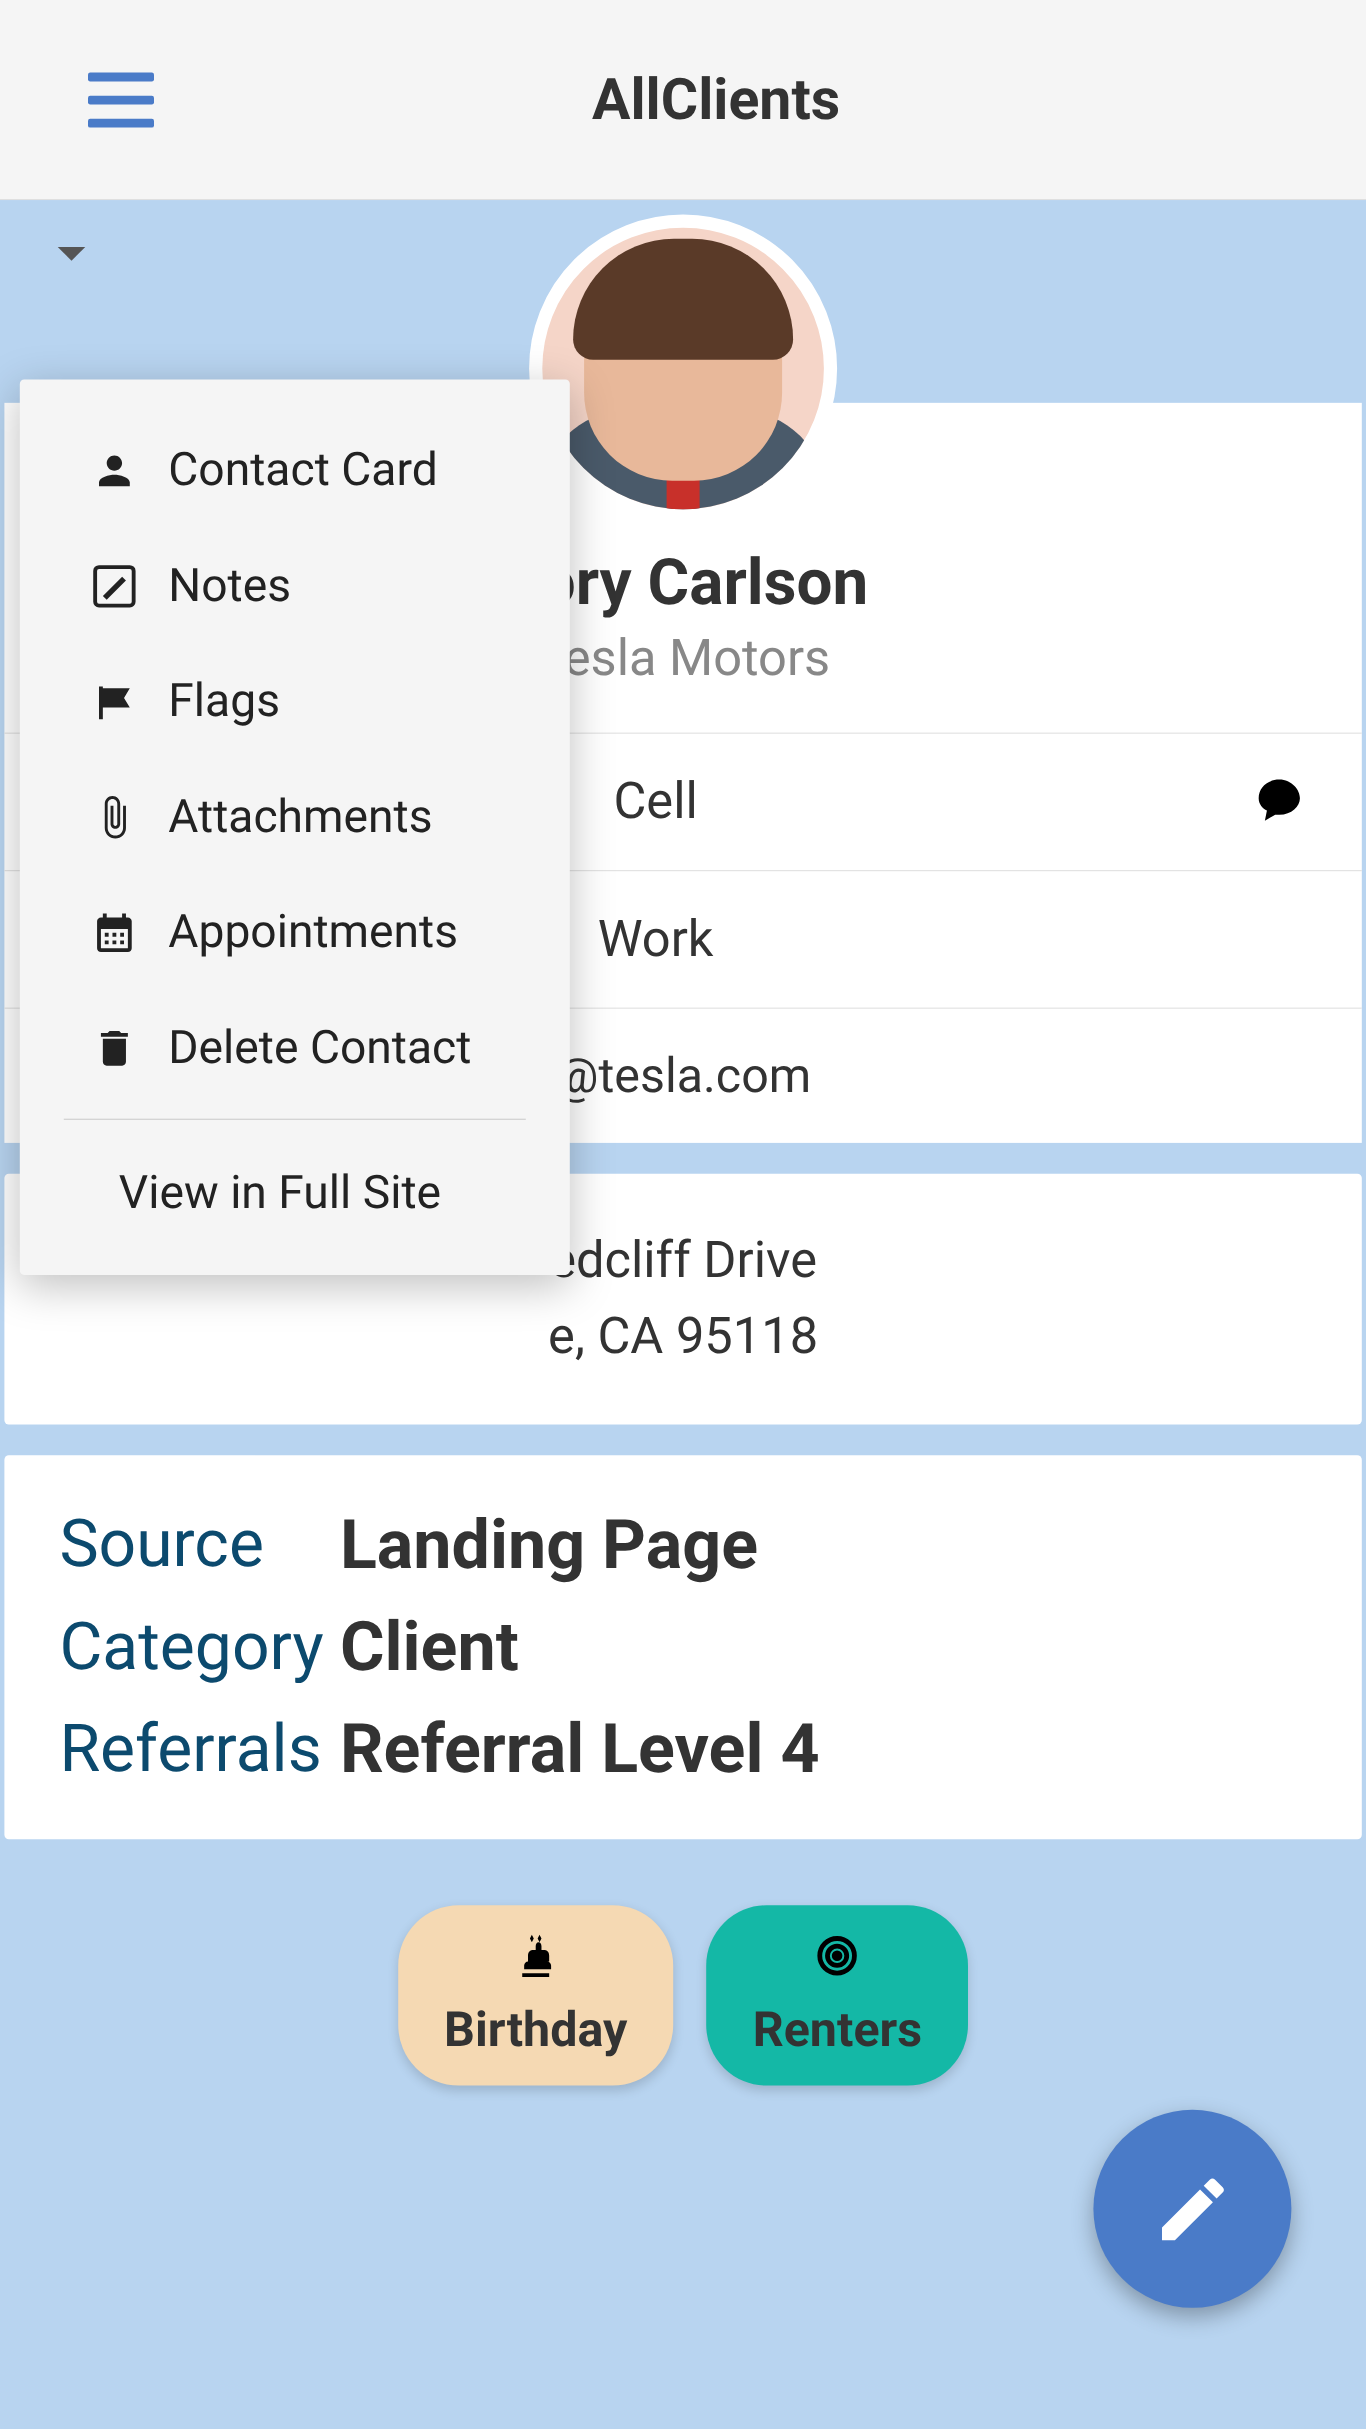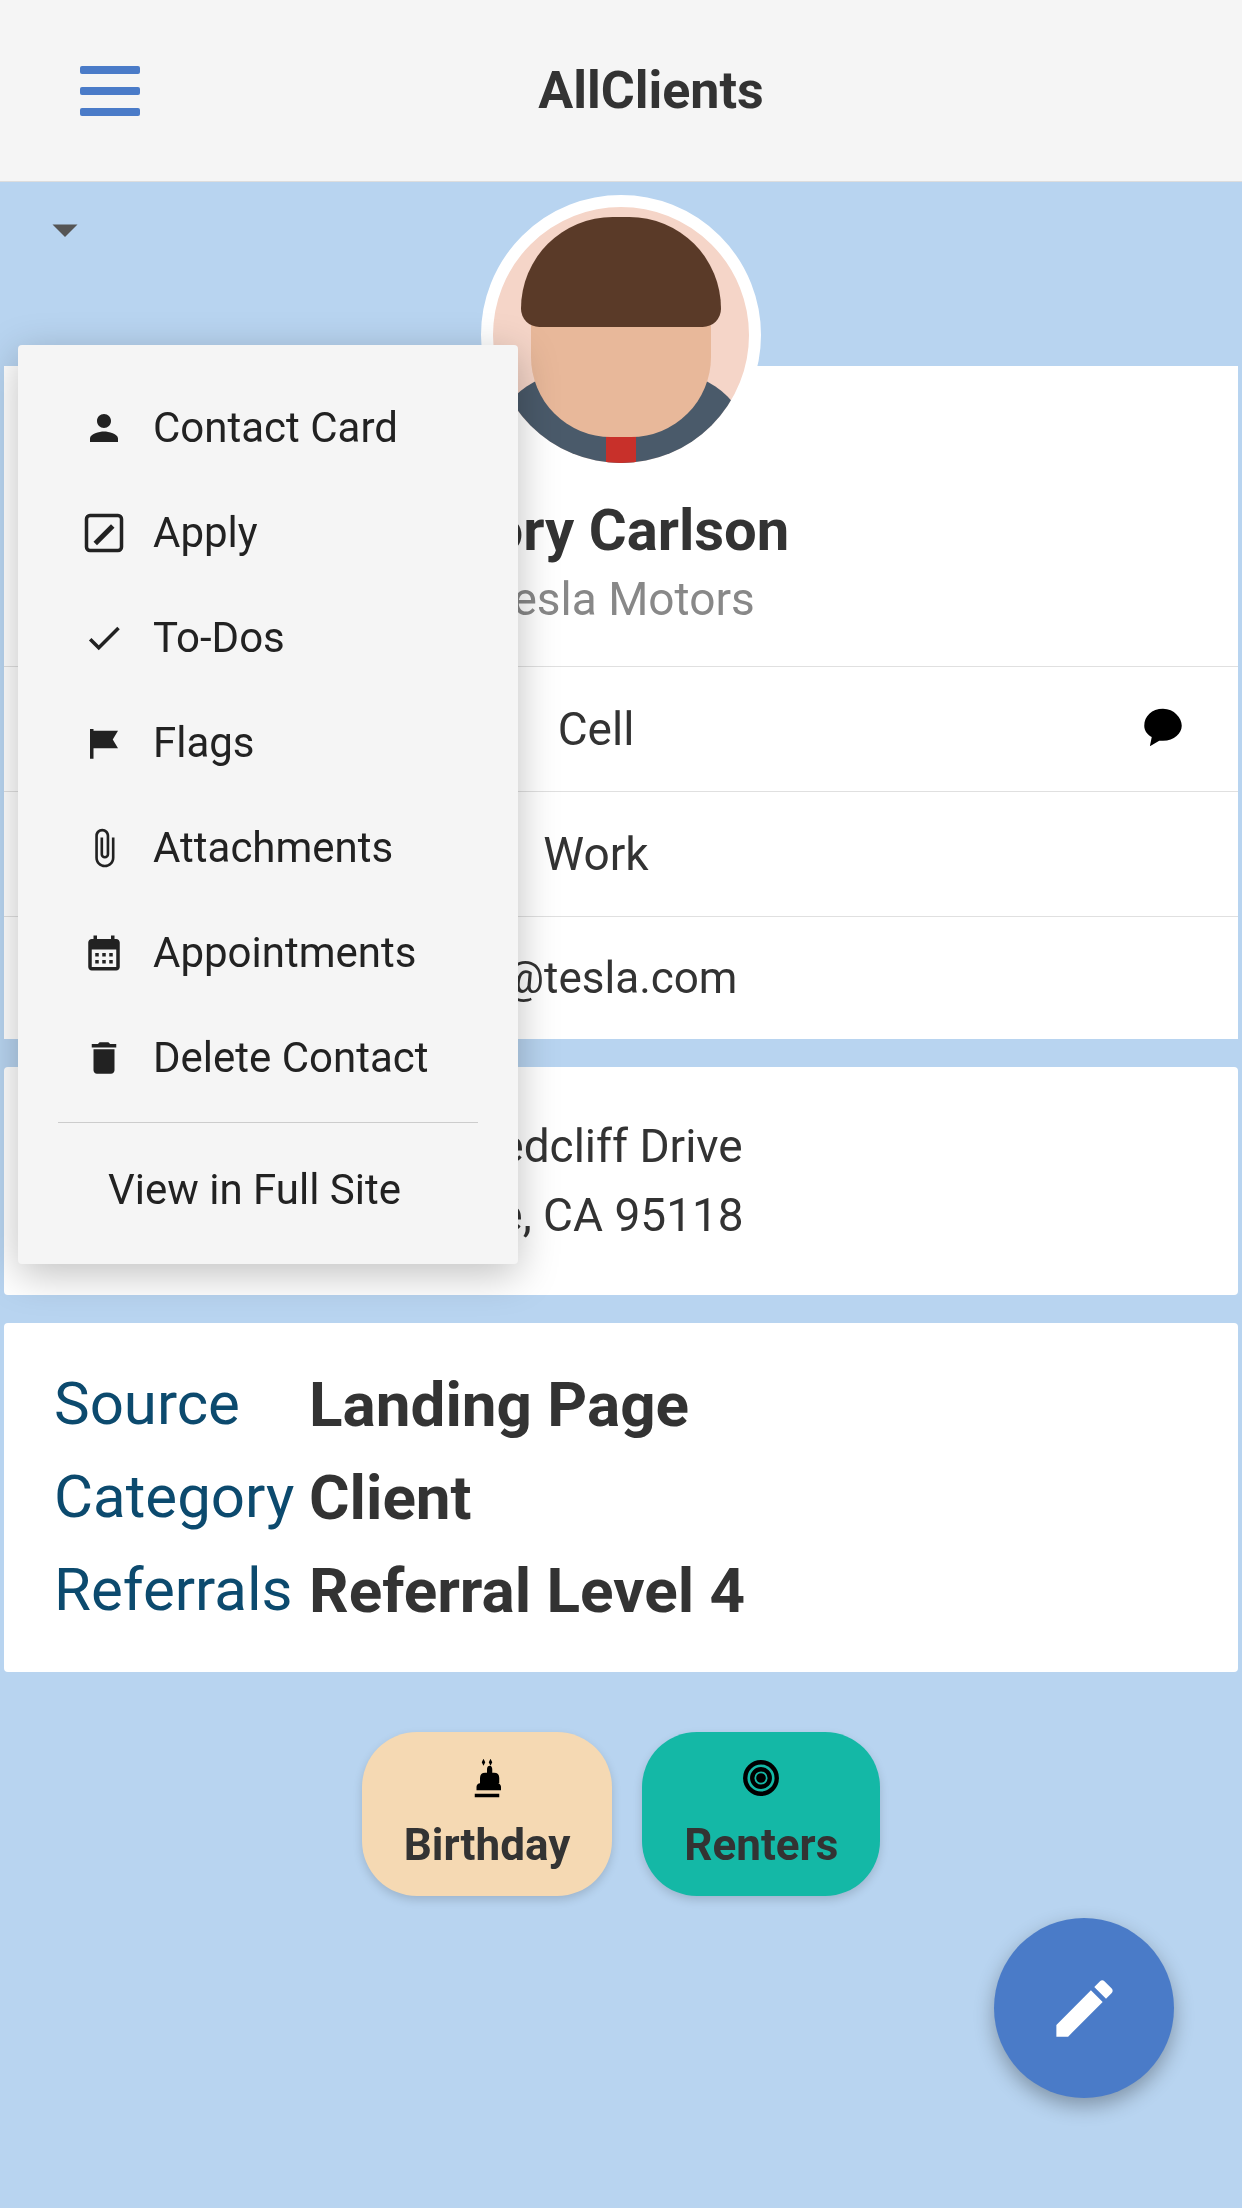--- a/index.html
+++ b/index.html
@@ -410,29 +410,21 @@
     <span class="dd-icon">
         <svg viewBox="0 0 24 24">
           <path d="M3 17.25V21h3.75L17.81 9.94l-3.75-3.75L3 17.25zM21 7l-4-4-2 2 4 4 2-2zM3 3h14v2H3z" opacity="0"></path>
           <path d="M21 3h-4l-1 1v1h-3V3H3v18h4l10-10 4-4V3zm-5 2l2 2-2 2-2-2 2-2zM5 19V5h6v2H7v10l8-8 2 2-10 10H5z" opacity="0"></path>
           <path d="M20 3H4v18h5l11-11V3zm-3 4l-9 9v-2l9-9v2z" opacity="0"></path>
           <path d="M20.5 3.5l-17 0 0 17 5 0 12-12 0-5zM6 18V6h11l-11 11v1z" opacity="0"></path>
           <rect x="2" y="2" width="20" height="20" fill="none" stroke="#222" stroke-width="2" rx="2"></rect>
           <path d="M6 17l2 2 10-10-2-2L6 17z"></path>
         </svg>
       </span>
-    <span>Apply</span>
-  </div>
-  <div class="dropdown-item">
-    <span class="dd-icon">
-        <svg viewBox="0 0 24 24">
-          <path d="M9 16.17L4.83 12l-1.42 1.41L9 19 21 7l-1.41-1.41z"></path>
-        </svg>
-      </span>
-    <span>To-Dos</span>
+    <span>Notes</span>
   </div>
   <div class="dropdown-item">
     <span class="dd-icon">
         <svg viewBox="0 0 24 24">
           <path d="M4 21V4h2v1h14l-3 5 3 5H6v6H4z"></path>
         </svg>
       </span>
     <span>Flags</span>
   </div>
   <div class="dropdown-item">

